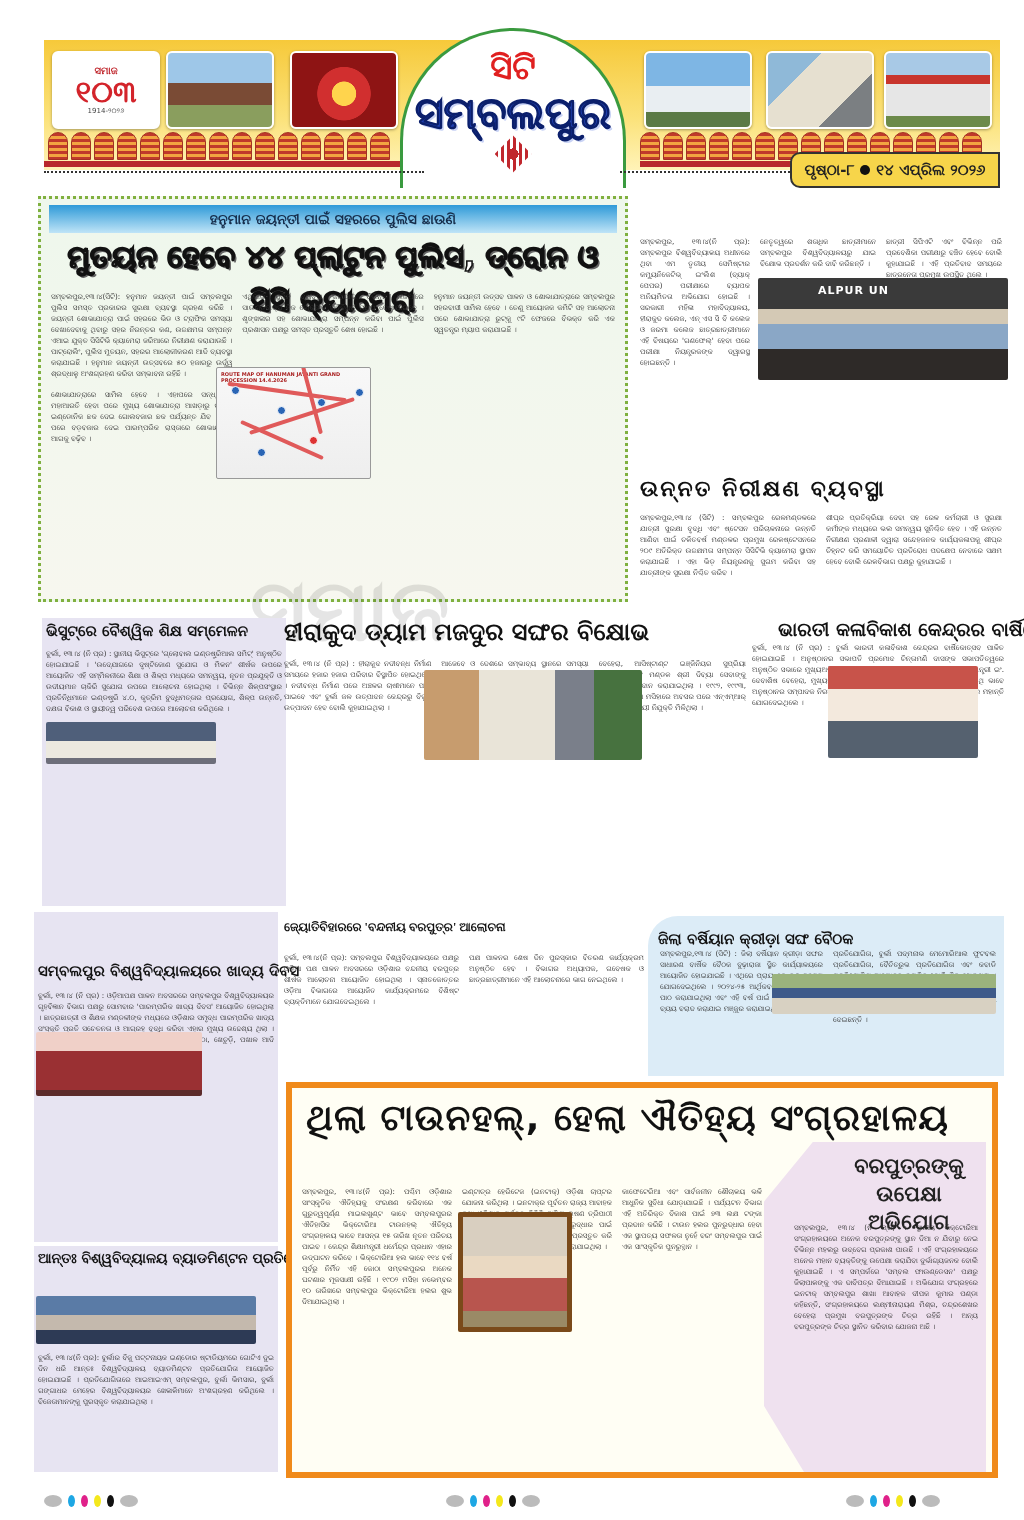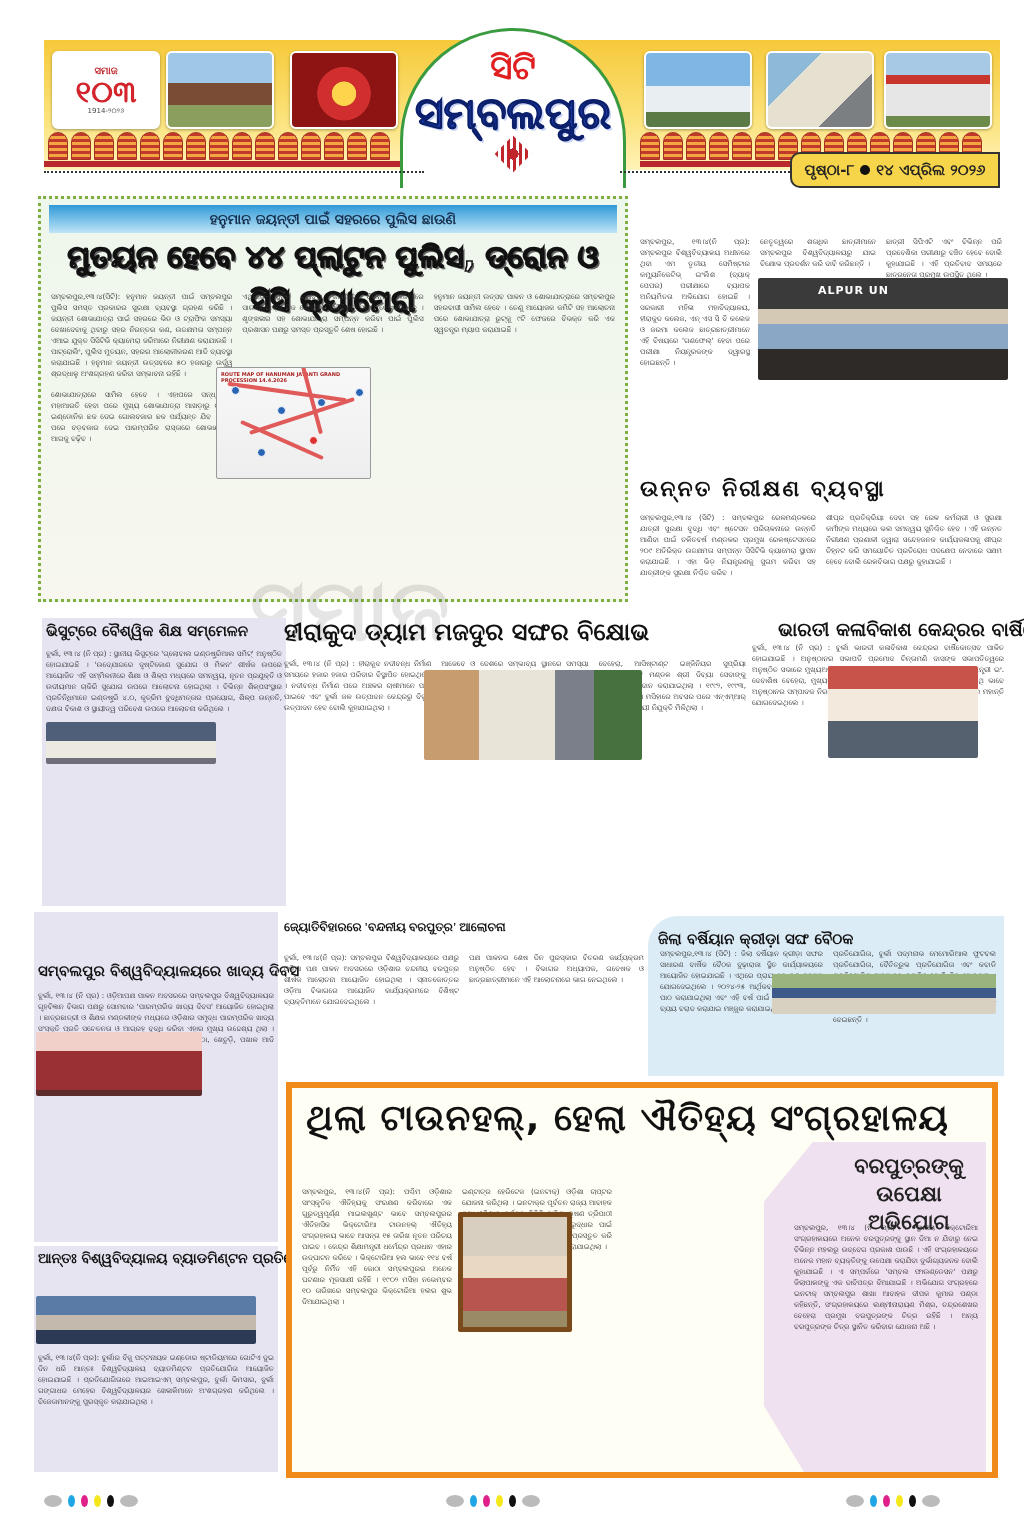--- a/index.html
+++ b/index.html
@@ -286,20 +286,21 @@
   <div id="badm-head" class="headline" style="padding:4px">ଆନ୍ତଃ ବିଶ୍ୱବିଦ୍ୟାଳୟ ବ୍ୟାଡମିଣ୍ଟନ ପ୍ରତିଯୋଗିତା</div>
   <p class="body-text" style="position:absolute;left:4px;top:106px;width:236px;">ବୁର୍ଲା, ୧୩।୪(ନି ପ୍ର): ବୁର୍ଲାର ବିଜୁ ପଟ୍ଟନାୟକ ଇଣ୍ଡୋର ଷ୍ଟାଡିୟମରେ ଗୋଟିଏ ଦୁଇ ଦିନ ଧରି ଆନ୍ତଃ ବିଶ୍ୱବିଦ୍ୟାଳୟ ବ୍ୟାଡମିଣ୍ଟନ ପ୍ରତିଯୋଗିତା ଆୟୋଜିତ ହୋଇଯାଇଛି । ପ୍ରତିଯୋଗିତାରେ ଆଇଆଇଏମ୍ ସମ୍ବଲପୁର, ବୁର୍ଲା ଭିମସାର, ବୁର୍ଲା ଗଙ୍ଗାଧର ମେହେର ବିଶ୍ୱବିଦ୍ୟାଳୟର ଖେଳାଳିମାନେ ଅଂଶଗ୍ରହଣ କରିଥିଲେ । ବିଜେତାମାନଙ୍କୁ ପୁରସ୍କୃତ କରାଯାଇଥିଲା ।</p>
   <div id="badm-photo" class="photo" style="top:50px"></div>
 </div>
 
 <div id="townhall" class="abs">
   <div id="townhall-head" class="headline">ଥିଲା ଟାଉନହଲ୍, ହେଲା ଐତିହ୍ୟ ସଂଗ୍ରହାଳୟ</div>
   <div class="cols" style="position:absolute;left:10px;top:66px;width:460px;grid-template-columns:150px 150px 1fr;margin-top:32px;">
     <p class="body-text">ସମ୍ବଲପୁର, ୧୩।୪(ନି ପ୍ର): ପଶ୍ଚିମ ଓଡ଼ିଶାର ସାଂସ୍କୃତିକ ଐତିହ୍ୟକୁ ସଂରକ୍ଷଣ କରିବାରେ ଏକ ଗୁରୁତ୍ୱପୂର୍ଣ୍ଣ ମାଇଲଖୁଣ୍ଟ ଭାବେ ସମ୍ବଲପୁରର ଐତିହାସିକ ଭିକ୍ଟୋରିଆ ଟାଉନହଲ୍ ଐତିହ୍ୟ ସଂଗ୍ରହାଳୟ ଭାବେ ଆସନ୍ତା ୧୫ ତାରିଖ ନୂତନ ପରିଚୟ ପାଇବ । କେନ୍ଦ୍ର ଶିକ୍ଷାମନ୍ତ୍ରୀ ଧର୍ମେନ୍ଦ୍ର ପ୍ରଧାନ ଏହାର ଉଦ୍‌ଘାଟନ କରିବେ । ଭିକ୍ଟୋରିଆ ହଲ ଭାବେ ୧୧୪ ବର୍ଷ ପୂର୍ବରୁ ନିର୍ମିତ ଏହି କୋଠା ସମ୍ବଲପୁରର ଅନେକ ଘଟଣାର ମୂକସାକ୍ଷୀ ରହିଛି । ୧୯୦୨ ମସିହା ନଭେମ୍ବର ୧୦ ତାରିଖରେ ସମ୍ବଲପୁର ଭିକ୍ଟୋରିଆ ହଲର ଶୁଭ ଦିଆଯାଇଥିଲା ।</p>
     <p class="body-text">ଇଣ୍ଟାଚ୍‌ର ହେରିଟେଜ (ଇନଟାକ୍) ଓଡ଼ିଶା ଚାପ୍ଟର ଯୋଜନା କରିଥିଲା । ଇନଟାକ୍‌ର ପୂର୍ବତନ ରାଜ୍ୟ ଆବାହକ ତଥା ଓଡ଼ିଶାର ପୂର୍ବତନ ଡିଜିପି ଅମିୟ ଭୂଷଣ ତ୍ରିପାଠୀ ସୂଚନା ଦେଇଛନ୍ତି, ଟାଉନହଲର ପୁନରୁଦ୍ଧାର ପାଇଁ ବିସ୍ତୃତ ପ୍ରକଳ୍ପ ରିପୋର୍ଟ (ଡିପିଆର୍) ପ୍ରସ୍ତୁତ କରି ୧.୫୫ କୋଟି ଟଙ୍କାର ବ୍ୟୟ ଅଟକଳ କରାଯାଇଥିଲା ।</p>
+    <p class="body-text">କାଫେଟେରିଆ ଏବଂ ସାର୍ବଜନୀନ ଶୌଚାଳୟ ଭଳି ଆଧୁନିକ ସୁବିଧା ଯୋଡ଼ାଯାଇଛି । ପର୍ଯ୍ୟଟନ ବିଭାଗ ଏହି ଅତିରିକ୍ତ ବିକାଶ ପାଇଁ ୭୩ ଲକ୍ଷ ଟଙ୍କା ପ୍ରଦାନ କରିଛି । ଟାଉନ ହଲର ପୁନରୁଦ୍ଧାର ହେବା ଏକ ସ୍ଥାପତ୍ୟ ସଫଳତା ନୁହେଁ ବରଂ ସମ୍ବଲପୁର ପାଇଁ ଏକ ସାଂସ୍କୃତିକ ପୁନରୁତ୍ଥାନ ।</p>
   </div>
   <div id="townhall-photo" class="photo"></div>
 
   <div id="neglect" class="abs">
     <div id="neglect-head">ବରପୁତ୍ରଙ୍କୁ ଉପେକ୍ଷା ଅଭିଯୋଗ</div>
     <p class="body-text" style="position:absolute;left:30px;top:80px;width:184px;">ସମ୍ବଲପୁର, ୧୩।୪ (ନି ପ୍ର) : ସ୍ଥାନୀୟ ଭିକ୍ଟୋରିଆ ସଂଗ୍ରହାଳୟରେ ଅନେକ ବରପୁତ୍ରଙ୍କୁ ସ୍ଥାନ ଦିଆ ନ ଯିବାରୁ ନେଇ ବିଭିନ୍ନ ମହଲରୁ ଉଦ୍‌ବେଗ ପ୍ରକାଶ ପାଉଛି । ଏହି ସଂଗ୍ରହାଳୟରେ ଅନେକ ମହାନ ବ୍ୟକ୍ତିଙ୍କୁ ଉପେକ୍ଷା କରାଯିବା ଦୁର୍ଭାଗ୍ୟଜନକ ବୋଲି କୁହାଯାଇଛି । ଏ ସମ୍ପର୍କରେ 'ସମ୍ବଲ ଫାଉଣ୍ଡେସନ' ପକ୍ଷରୁ ଜିଲାପାଳଙ୍କୁ ଏକ ଦାବିପତ୍ର ଦିଆଯାଇଛି । ଅଭିଯୋଗ ସଂଗ୍ରହରେ ଇନଟାକ୍ ସମ୍ବଲପୁର ଶାଖା ଆବାହକ ଦୀପକ କୁମାର ପଣ୍ଡା କହିଛନ୍ତି, ସଂଗ୍ରହାଳୟରେ ଲକ୍ଷ୍ମୀନାରାୟଣ ମିଶ୍ର, ଚନ୍ଦ୍ରଶେଖର ବେହେରା ପ୍ରମୁଖ ବରପୁତ୍ରଙ୍କ ଚିତ୍ର ରହିଛି । ଅନ୍ୟ ବରପୁତ୍ରଙ୍କ ଚିତ୍ର ସ୍ଥାନିତ କରିବାର ଯୋଜନା ଅଛି ।</p>
   </div>
 </div>
 
 <div class="reg" style="left:44px">

